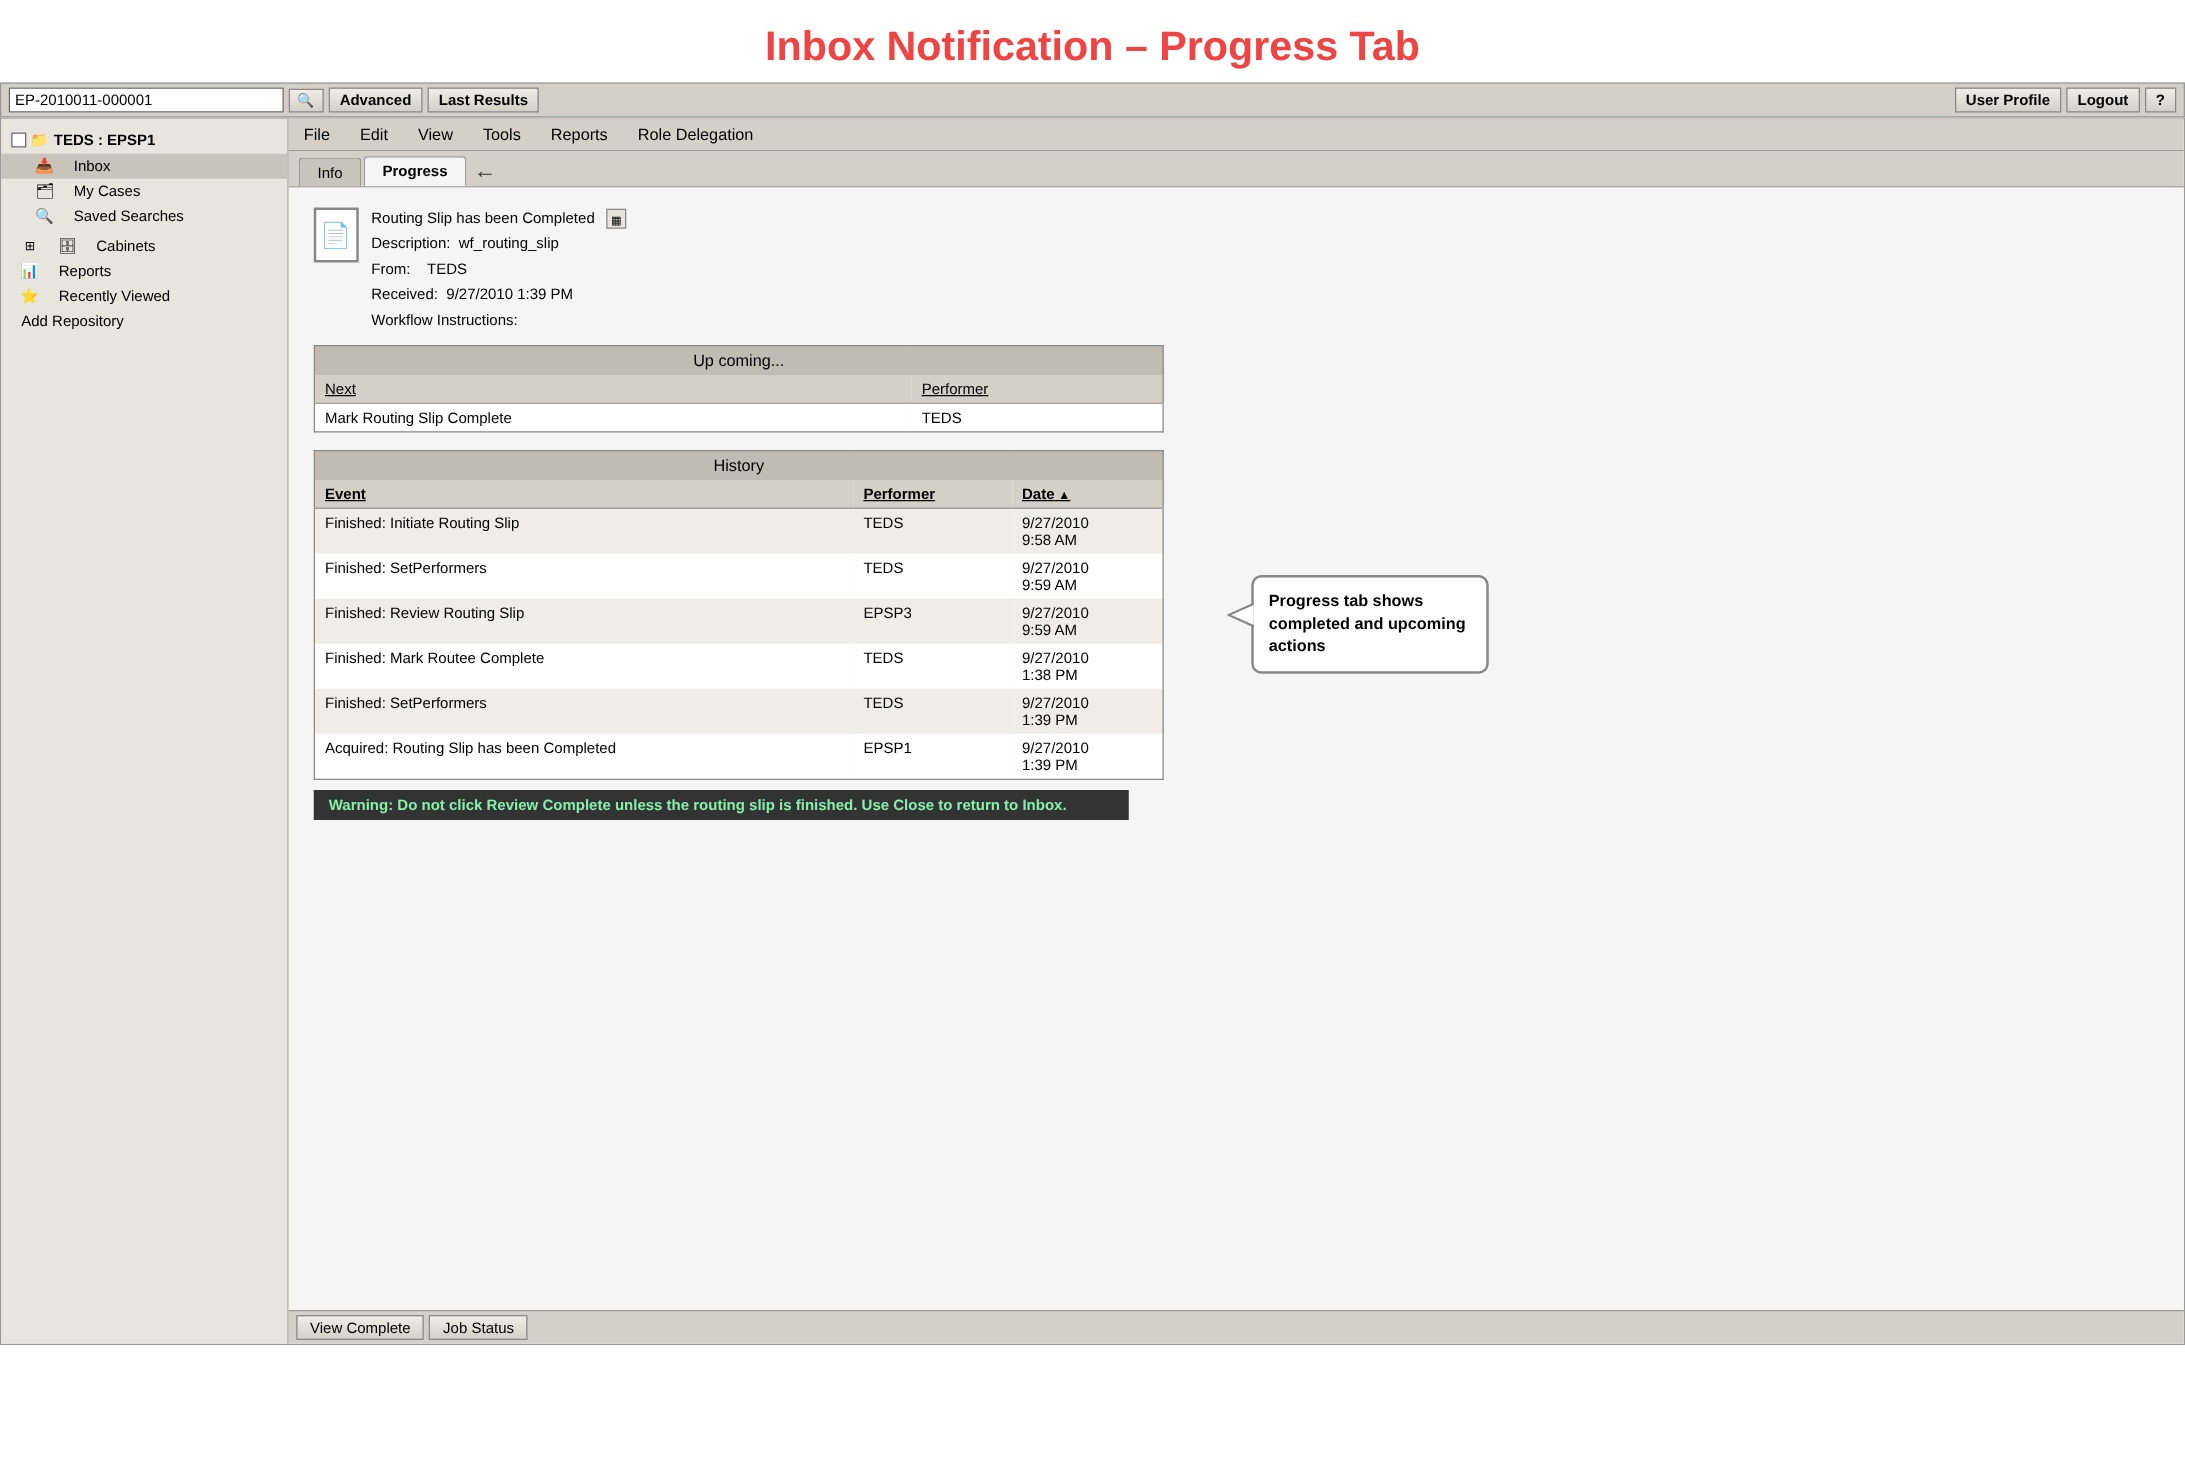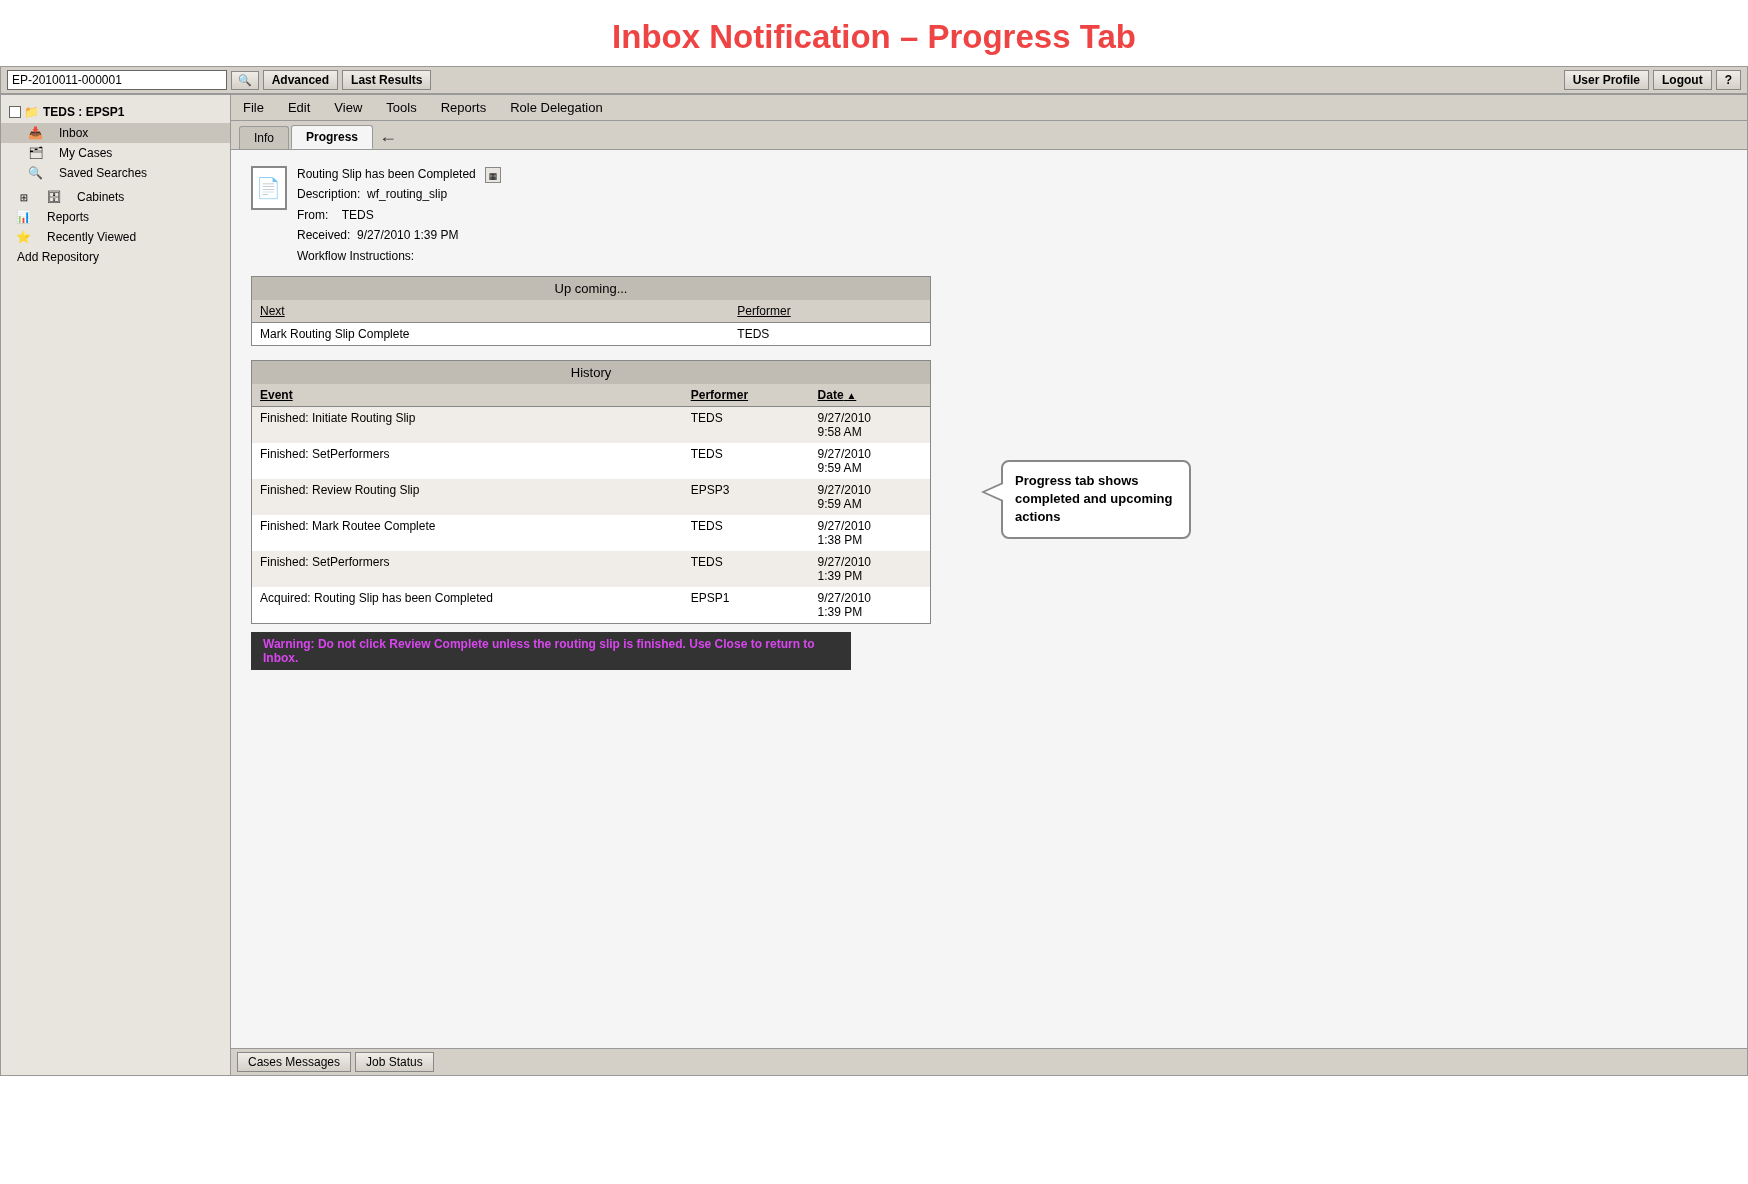--- a/index.html
+++ b/index.html
@@ -292,27 +292,27 @@
       left: -18px;
       top: 22px;
       border-width: 8px 18px 8px 0;
       border-style: solid;
       border-color: transparent #fff transparent transparent;
     }
 
     
     .warning-bar {
       background: #333;
-      color: #d946ef;
+      color: #86efac;
       padding: 5px 12px;
       font-size: 12px;
       margin: 8px 0 4px 0;
       display: block;
       font-weight: bold;
-      width: 600px;
+      width: 652px;
     }
 
     
     .bottom-buttons {
       display: flex;
       justify-content: flex-end;
       padding: 4px 0;
       gap: 4px;
       width: 680px;
     }
@@ -518,19 +518,19 @@
       <div class="warning-bar">Warning:  Do not click Review Complete unless the routing slip is finished.  Use Close to return to Inbox.</div>
 
 
       <div class="callout-bubble">
         <span>Progress tab shows completed and upcoming actions</span>
       </div>
 
     </div>
 
     <div class="status-bar">
-      <button class="status-btn">Cases Messages</button>
+      <button class="status-btn">View Complete</button>
       <button class="status-btn">Job Status</button>
     </div>
 
   </div>
 
 </div>
 
 </body></html>

